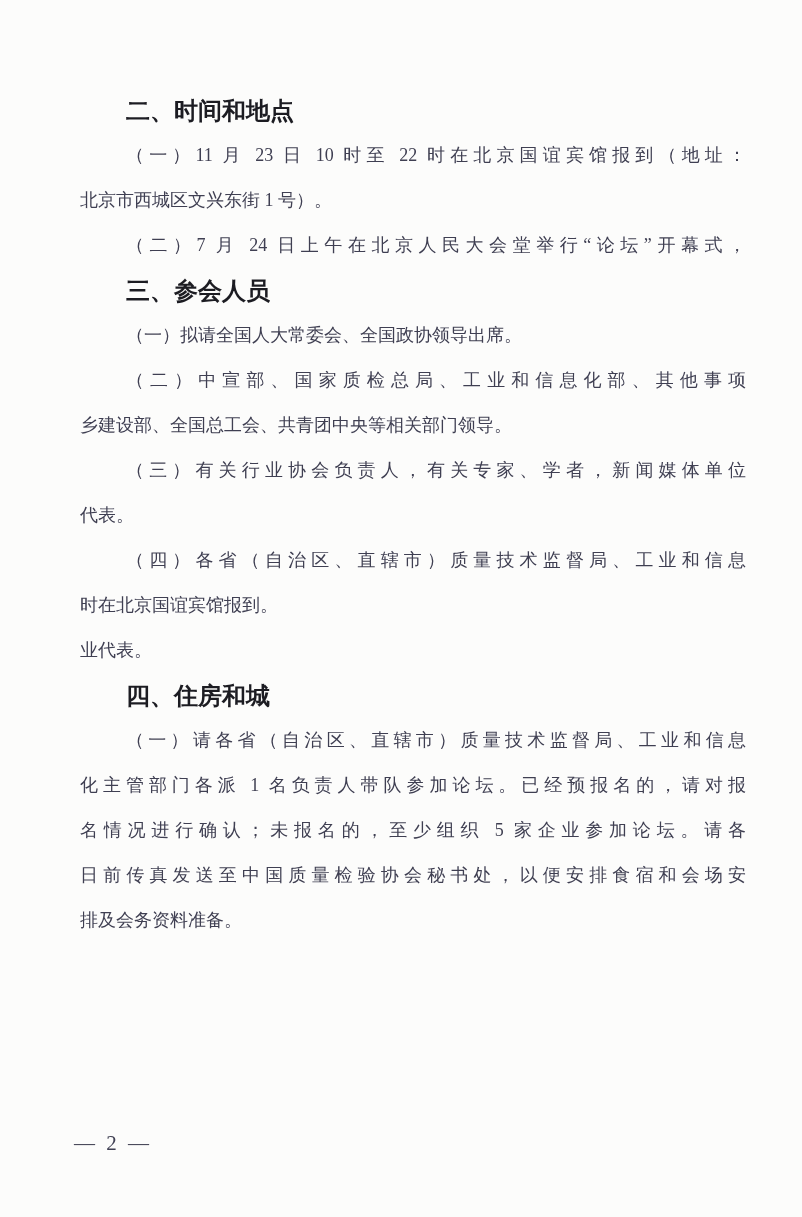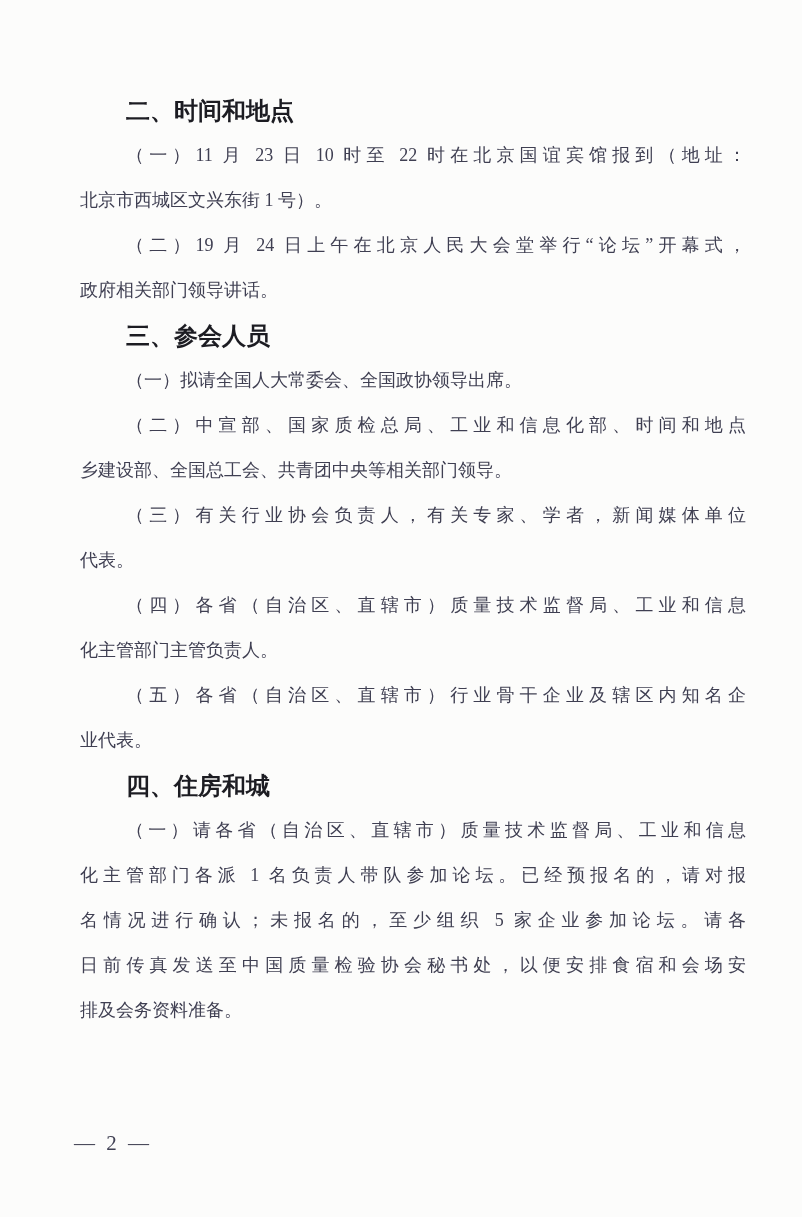--- a/index.html
+++ b/index.html
@@ -55,32 +55,30 @@
 </style>
 </head>
 <body>
 
 <div class="page">
   <div class="content">
 
     <div class="heading">二、时间和地点</div>
     <div class="line indent full">（一）11 月 23 日 10 时至 22 时在北京国谊宾馆报到（地址：</div>
     <div class="line">北京市西城区文兴东街 1 号）。</div>
-    <div class="line indent full">（二）19 月 24 日上午在北京人民大会堂举行“论坛”开幕式，</div>
-    <div class="line">政府相关部门领导讲话。</div>
+    <div class="line indent full">（二）7 月 24 日上午在北京人民大会堂举行“论坛”开幕式，</div>
 
     <div class="heading">三、参会人员</div>
     <div class="line indent">（一）拟请全国人大常委会、全国政协领导出席。</div>
-    <div class="line indent full">（二）中宣部、国家质检总局、工业和信息化部、时间和地点</div>
+    <div class="line indent full">（二）中宣部、国家质检总局、工业和信息化部、其他事项</div>
     <div class="line">乡建设部、全国总工会、共青团中央等相关部门领导。</div>
     <div class="line indent full">（三）有关行业协会负责人，有关专家、学者，新闻媒体单位</div>
     <div class="line">代表。</div>
     <div class="line indent full">（四）各省（自治区、直辖市）质量技术监督局、工业和信息</div>
-    <div class="line">化主管部门主管负责人。</div>
-    <div class="line indent full">（五）各省（自治区、直辖市）行业骨干企业及辖区内知名企</div>
+    <div class="line">时在北京国谊宾馆报到。</div>
     <div class="line">业代表。</div>
 
     <div class="heading">四、住房和城</div>
     <div class="line indent full">（一）请各省（自治区、直辖市）质量技术监督局、工业和信息</div>
     <div class="line full">化主管部门各派 1 名负责人带队参加论坛。已经预报名的，请对报</div>
     <div class="line full">名情况进行确认；未报名的，至少组织 5 家企业参加论坛。请各</div>
     <div class="line full">日前传真发送至中国质量检验协会秘书处，以便安排食宿和会场安</div>
     <div class="line">排及会务资料准备。</div>
 
   </div>

